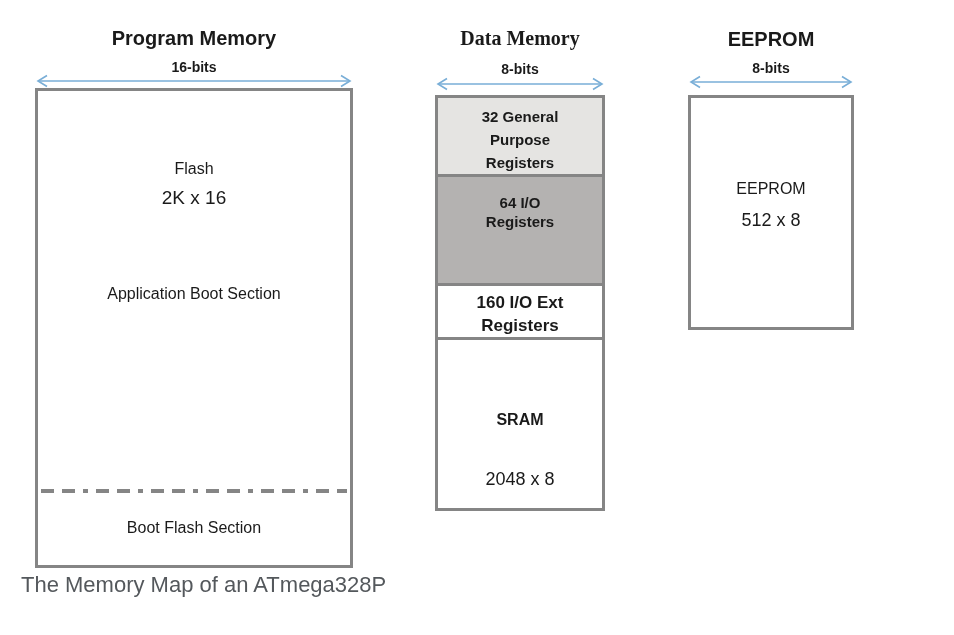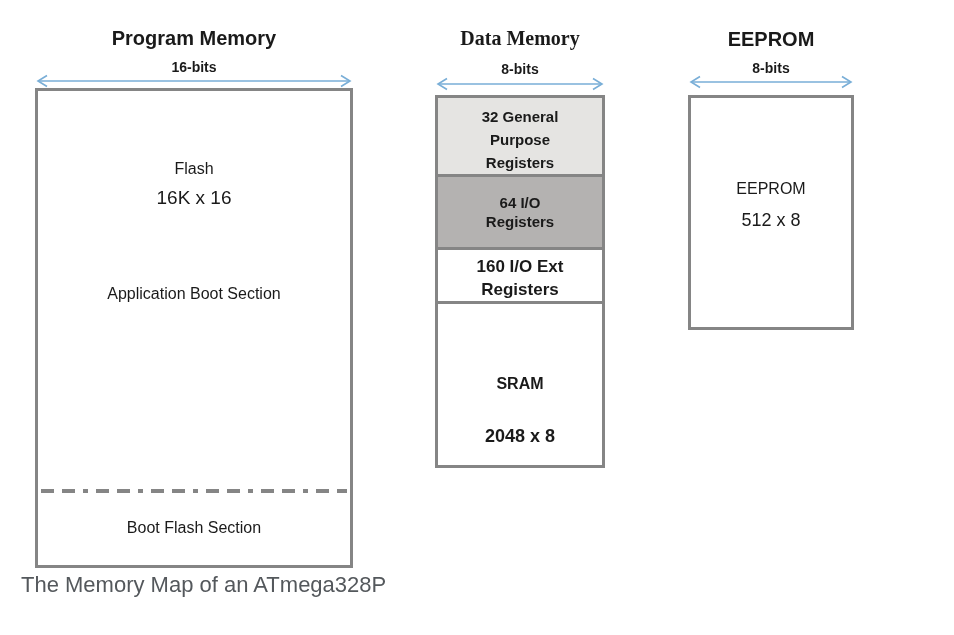--- a/index.html
+++ b/index.html
@@ -56,21 +56,21 @@
   .section{
     width:100%;text-align:center;font-weight:bold;white-space:pre-line;
     border-bottom:3px solid var(--border);
   }
   .section:last-child{border-bottom:none;}
   .sec-gpr{height:88px;background:var(--section-light);font-size:15px;line-height:23px;padding-top:7px;}
   .sec-io{height:127px;background:var(--section-mid);font-size:15px;line-height:19px;padding-top:16px;}
   .sec-ioext{height:63px;background:#fff;font-size:17px;line-height:23px;padding-top:5px;}
   .sec-sram{flex:1;background:#fff;}
   .sram-label{display:block;margin-top:53px;font-size:16px;font-weight:bold;}
-  .sram-size{display:block;margin-top:15px;font-size:18px;font-weight:bold;}
+  .sram-size{display:block;margin-top:22px;font-size:18px;font-weight:normal;}
 
   
   .eeprom-label{top:82px;font-size:16px;}
   .eeprom-size{top:112px;font-size:18px;}
 
   .caption{
     position:absolute;left:21px;top:572px;
     font-size:22px;color:var(--caption);font-weight:normal;
   }
 </style>
@@ -82,35 +82,35 @@
   <div class="col-title" style="left:35px;top:27px;width:318px;">Program Memory</div>
   <div class="dim-label" style="left:35px;top:59px;width:318px;">16-bits</div>
   <svg class="dim-arrow" style="left:35px;top:74px;" width="318" height="14" viewBox="0 0 318 14">
     <line x1="3" y1="7" x2="315" y2="7" stroke="currentColor" stroke-width="1.6"></line>
     <polyline points="12,1.5 3,7 12,12.5" fill="none" stroke="currentColor" stroke-width="1.6"></polyline>
     <polyline points="306,1.5 315,7 306,12.5" fill="none" stroke="currentColor" stroke-width="1.6"></polyline>
   </svg>
 
   <div class="membox" style="left:35px;top:88px;width:318px;height:480px;">
     <div class="centered-label flash-label">Flash</div>
-    <div class="centered-label flash-size">16K x 16</div>
+    <div class="centered-label flash-size">2K x 16</div>
     <div class="centered-label app-section">Application Boot Section</div>
     <div class="dash-divider"></div>
     <div class="centered-label boot-section">Boot Flash Section</div>
   </div>
 
   <div class="col-title" style="left:435px;top:27px;width:170px;font-family:Liberation Serif, serif;">Data Memory</div>
   <div class="dim-label" style="left:435px;top:61px;width:170px;">8-bits</div>
   <svg class="dim-arrow" style="left:435px;top:77px;" width="170" height="14" viewBox="0 0 170 14">
     <line x1="3" y1="7" x2="167" y2="7" stroke="currentColor" stroke-width="1.6"></line>
     <polyline points="12,1.5 3,7 12,12.5" fill="none" stroke="currentColor" stroke-width="1.6"></polyline>
     <polyline points="158,1.5 167,7 158,12.5" fill="none" stroke="currentColor" stroke-width="1.6"></polyline>
   </svg>
 
-  <div class="membox" style="left:435px;top:95px;width:170px;height:373px;">
+  <div class="membox" style="left:435px;top:95px;width:170px;height:416px;">
     <div class="stack">
       <div class="section sec-gpr">32 General
 Purpose
 Registers</div>
       <div class="section sec-io">64 I/O
 Registers</div>
       <div class="section sec-ioext">160 I/O Ext
 Registers</div>
       <div class="section sec-sram">
         <span class="sram-label">SRAM</span>

